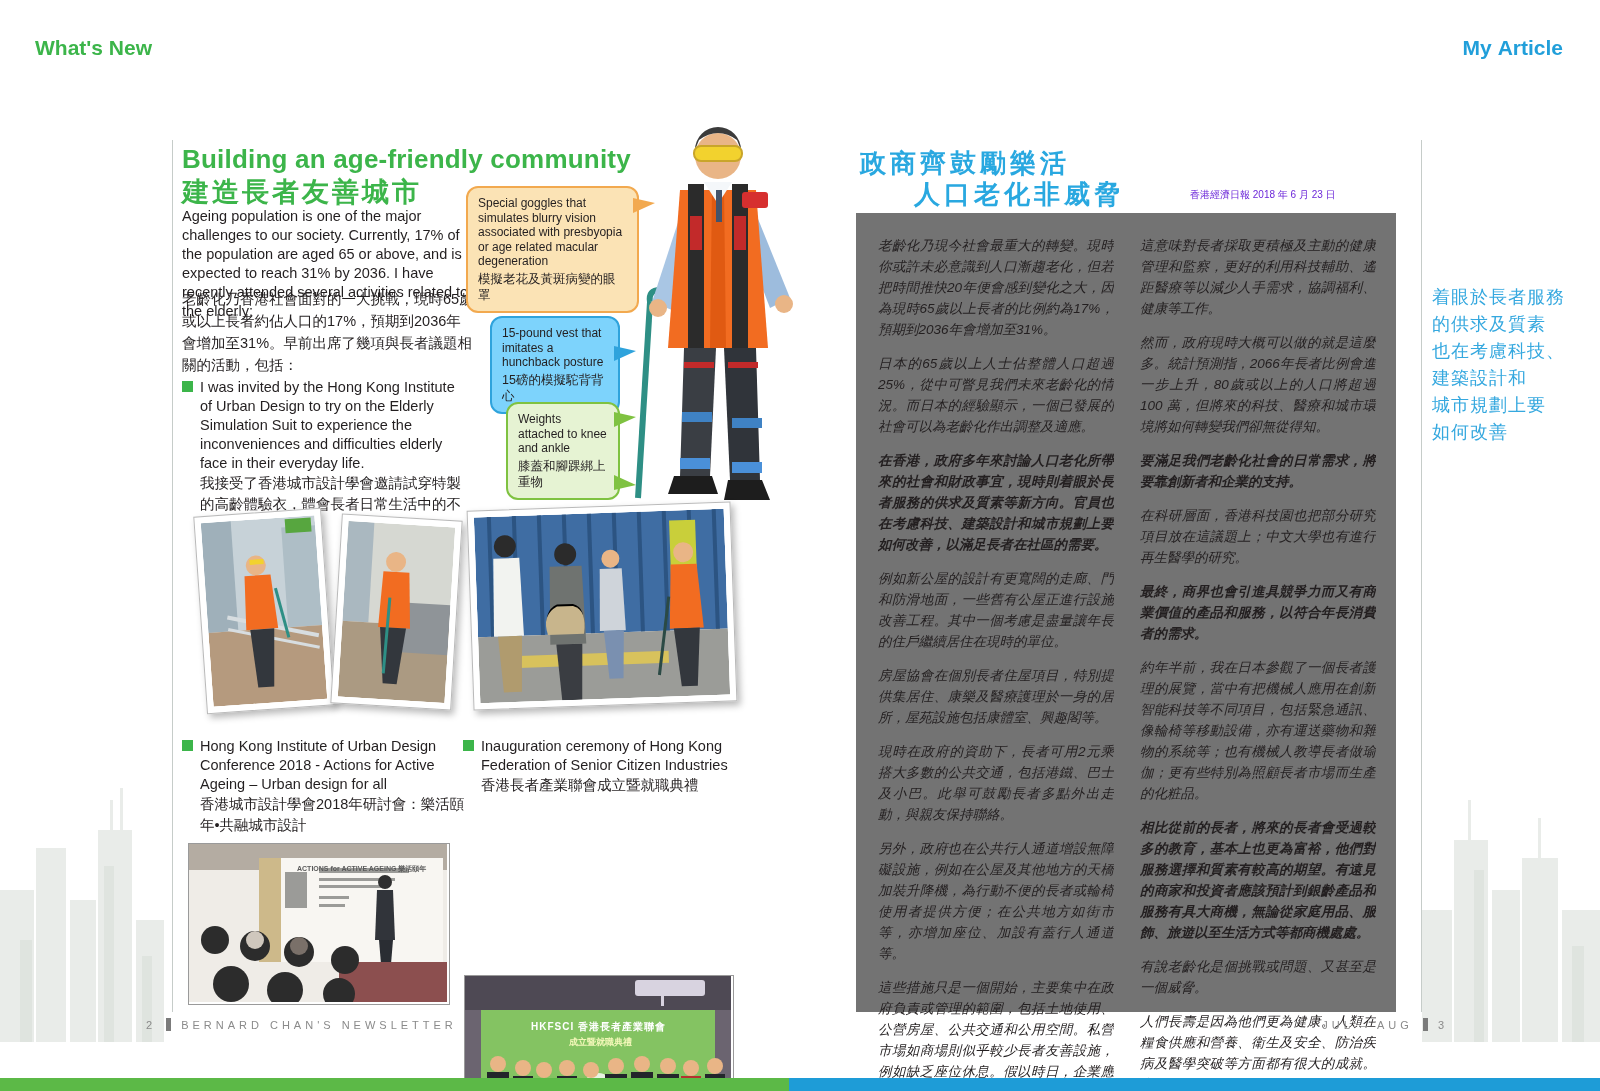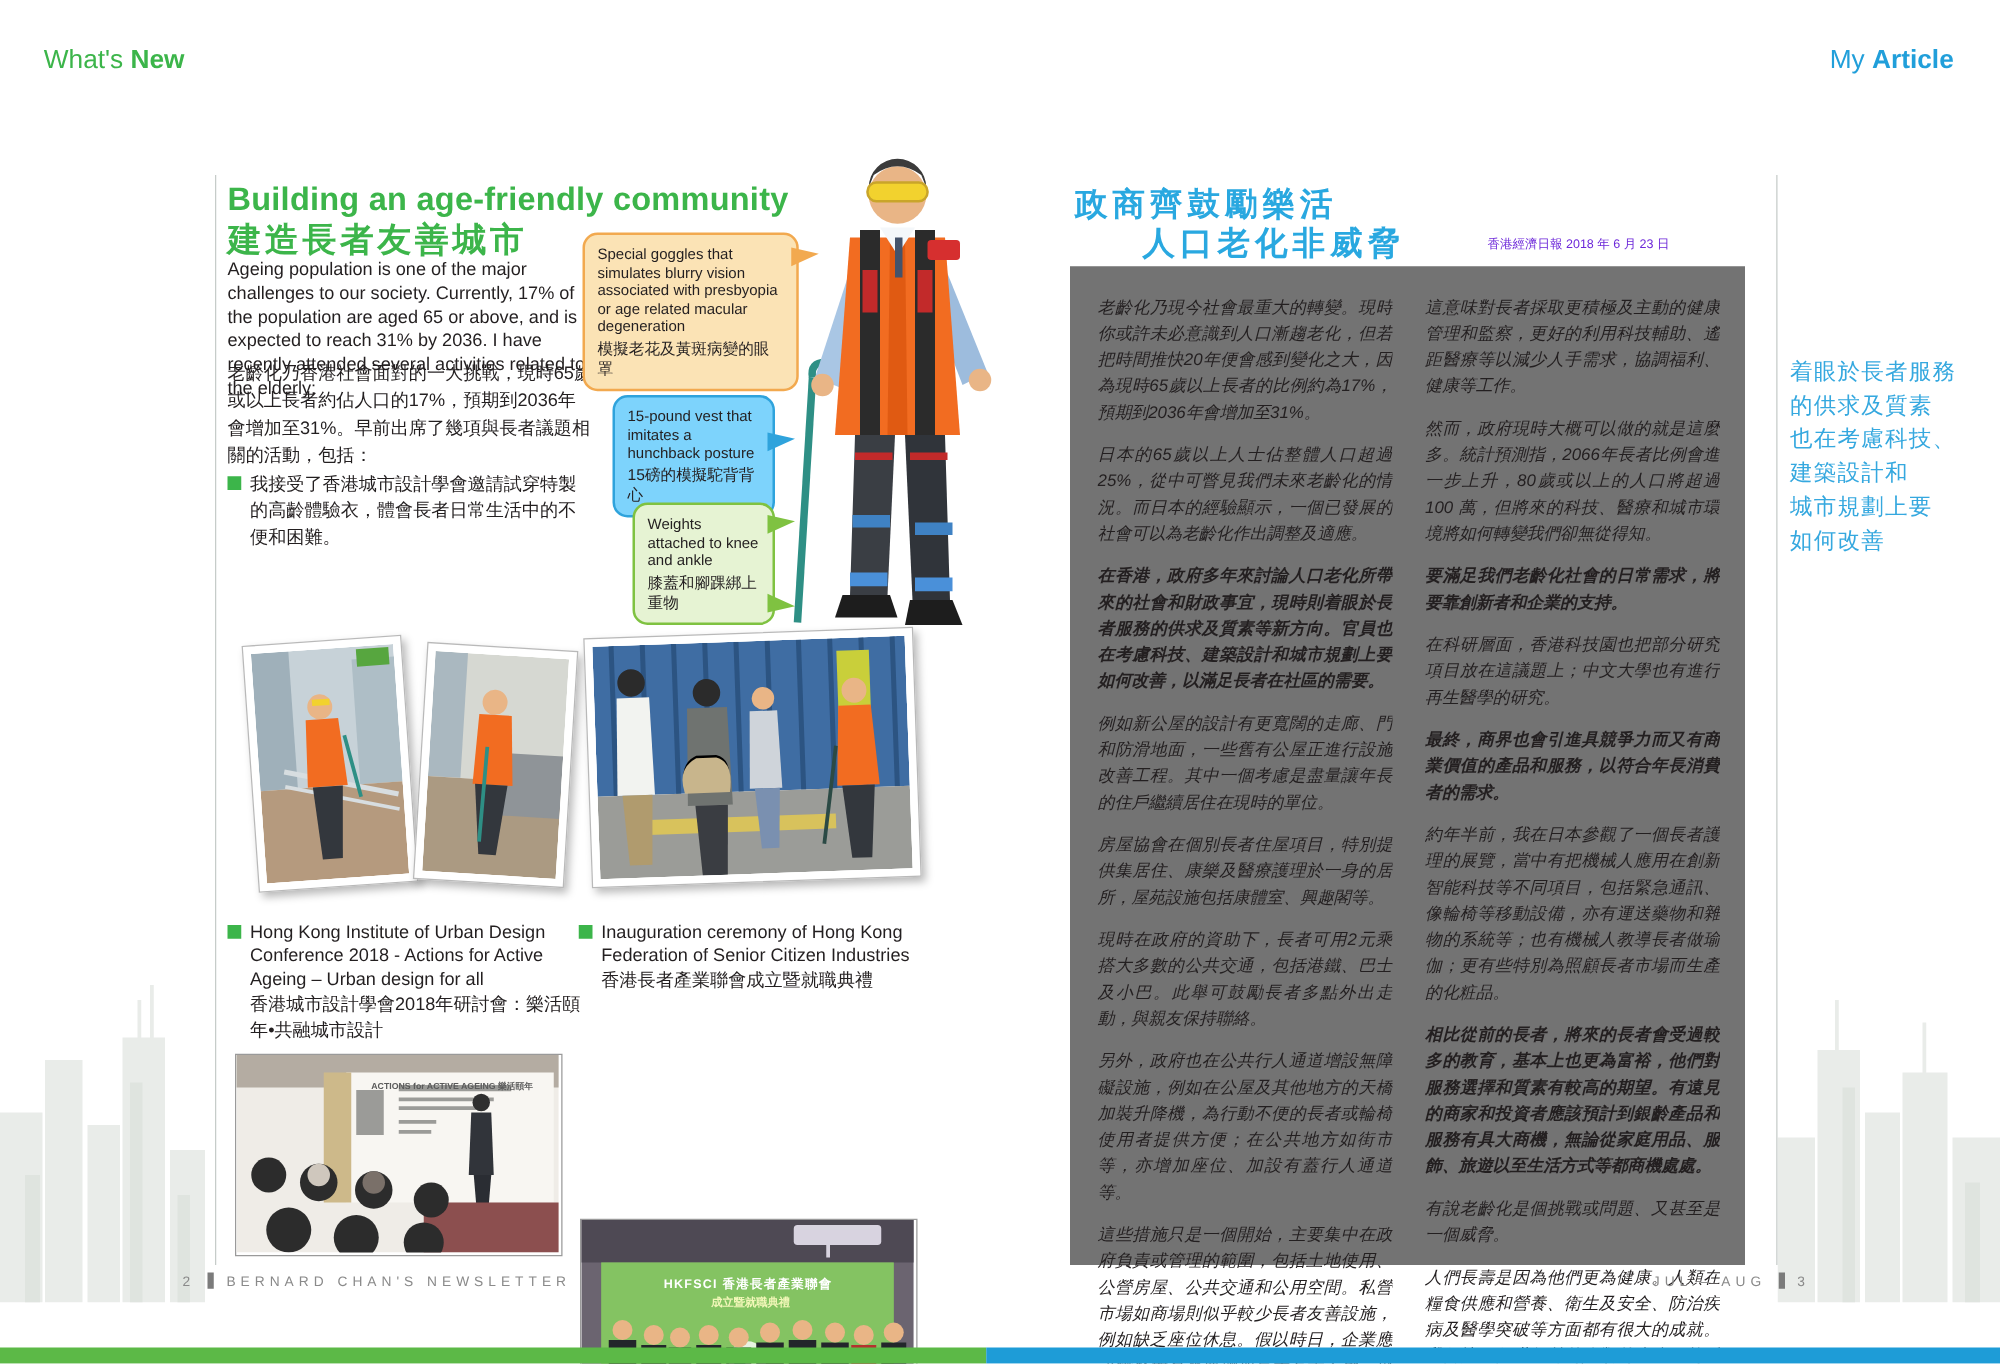--- a/index.html
+++ b/index.html
@@ -2,21 +2,21 @@
 <html><head>
 <meta charset="utf-8">
 <style>
   html,body{margin:0;padding:0;background:#fff;}
   .sheet{position:relative;width:1600px;height:1091px;background:#fff;overflow:hidden;
          font-family:"Liberation Sans",sans-serif;color:#231f20;}
   .abs{position:absolute;}
 
   
   .brand{font-size:21px;}
-  .brand .light{font-weight:400;text-align:center;}
+  .brand .light{font-weight:700;text-align:center;}
   .brand .heavy{font-weight:700;}
   .brand-green{color:#3cb54a;}
   .brand-blue{color:#219fda;}
 
   
   .title-en{font-size:26px;font-weight:700;color:#3cb54a;letter-spacing:.2px;}
   .title-zh{font-size:27px;font-weight:700;color:#3cb54a;letter-spacing:3px;}
   .body-en{font-size:14.5px;line-height:19px;}
   .body-zh{font-size:14.5px;line-height:22px;}
   .bullet-sq{width:11px;height:11px;background:#3cb54a;}
@@ -115,20 +115,21 @@
 
 
   <div class="abs title-en" style="left:182px;top:144px;width:480px;">Building an age-friendly community</div>
   <div class="abs title-zh" style="left:182px;top:174px;width:420px;">建造長者友善城市</div>
 
   <div class="abs body-en" style="left:182px;top:207px;width:288px;">Ageing population is one of the major challenges to our society. Currently, 17% of the population are aged 65 or above, and is expected to reach 31% by 2036. I have recently attended several activities related to the elderly:</div>
   <div class="abs body-zh" style="left:182px;top:288px;width:292px;">老齡化乃香港社會面對的一大挑戰，現時65歲或以上長者約佔人口的17%，預期到2036年會增加至31%。早前出席了幾項與長者議題相關的活動，包括：</div>
 
   <div class="abs bullet-sq" style="left:182px;top:381px;"></div>
   <div class="abs bullet-text" style="left:200px;top:378px;width:268px;">
+    <span>I was invited by the Hong Kong Institute of Urban Design to try on the Elderly Simulation Suit to experience the inconveniences and difficulties elderly face in their everyday life.</span>
     <span class="zh" style="display:block;">我接受了香港城市設計學會邀請試穿特製的高齡體驗衣，體會長者日常生活中的不便和困難。</span>
   </div>
 
   <div class="abs callout co-orange" style="left:466px;top:186px;width:173px;">
     <span>Special goggles that simulates blurry vision associated with presbyopia or age related macular degeneration</span>
     <span class="zh">模擬老花及黃斑病變的眼罩</span>
   </div>
   <div class="abs callout co-blue" style="left:490px;top:316px;width:130px;">
     <span>15-pound vest that imitates a hunchback posture</span>
     <span class="zh">15磅的模擬駝背背心</span>

